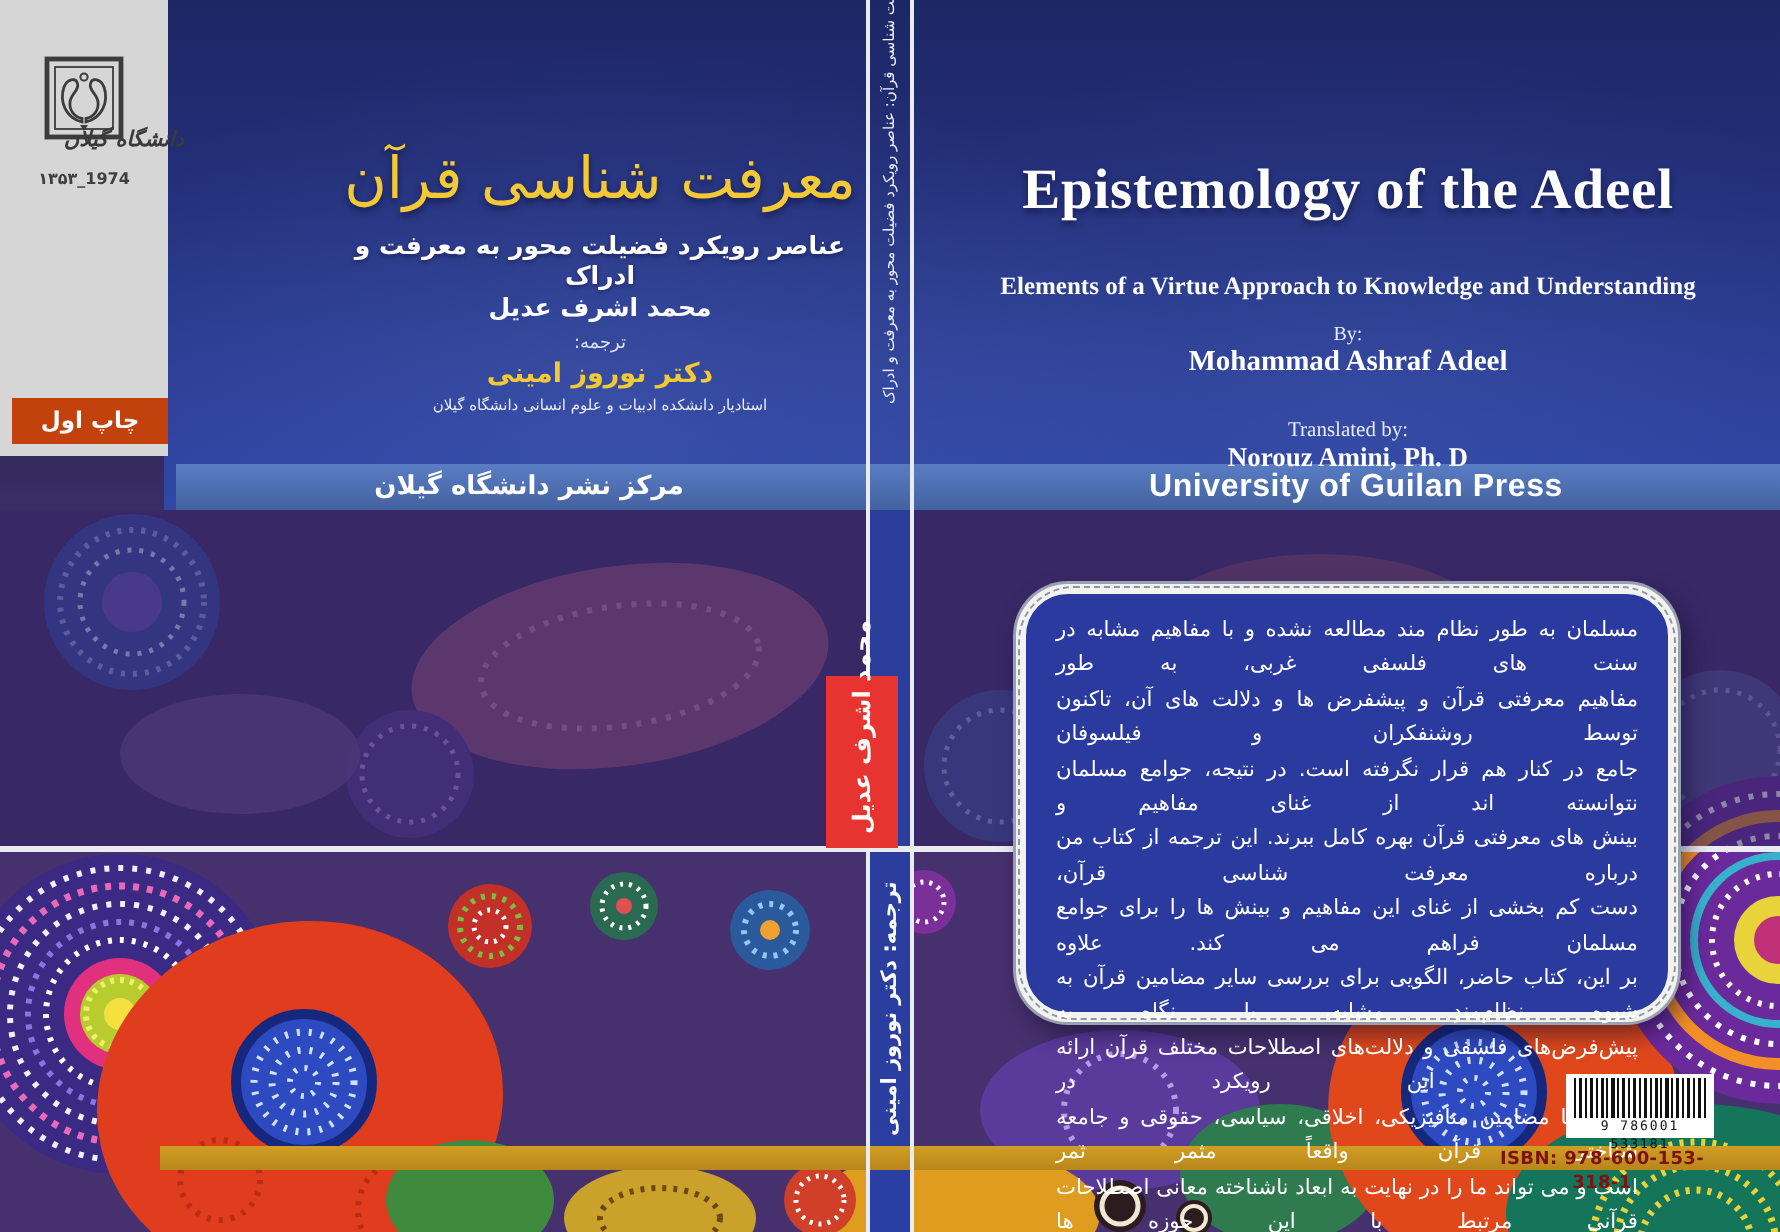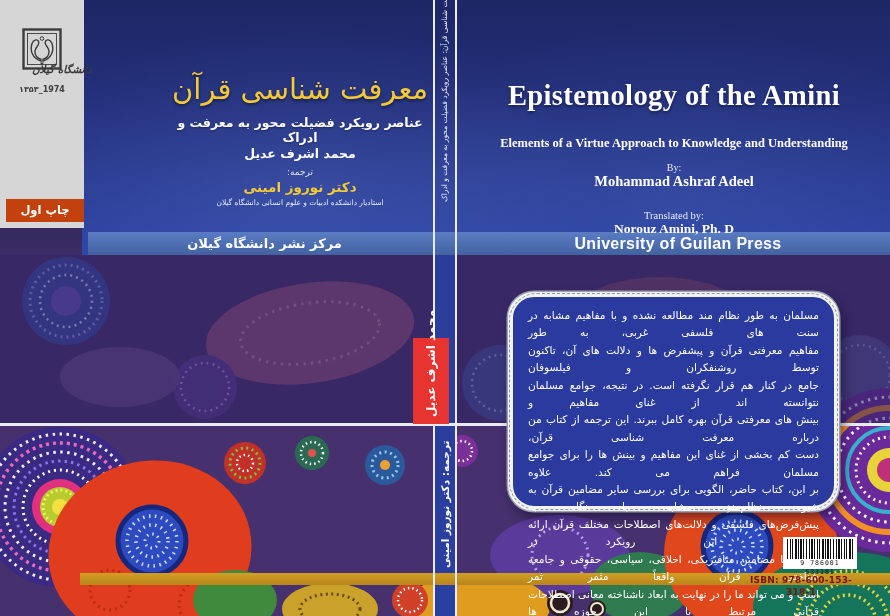--- a/index.html
+++ b/index.html
@@ -229,21 +229,21 @@
   <div class="fa-block">
     <div class="fa-title">معرفت شناسی قرآن</div>
     <div class="fa-sub">عناصر رویکرد فضیلت محور به معرفت و ادراک</div>
     <div class="fa-author">محمد اشرف عدیل</div>
     <div class="fa-label2">ترجمه:</div>
     <div class="fa-translator">دکتر نوروز امینی</div>
     <div class="fa-affil">استادیار دانشکده ادبیات و علوم انسانی دانشگاه گیلان</div>
   </div>
 
   <div class="en-block">
-    <div class="en-title">Epistemology of the Amini</div>
+    <div class="en-title">Epistemology of the Adeel</div>
     <div class="en-sub">Elements of a Virtue Approach to Knowledge and Understanding</div>
     <div class="en-by">By:</div>
     <div class="en-author">Mohammad Ashraf Adeel</div>
     <div class="en-transby">Translated by:</div>
     <div class="en-translator">Norouz Amini, Ph. D</div>
   </div>
 
   <div class="blurb-box">
     <div class="blurb-text">
         <div class="blurb-line">مسلمان به طور نظام مند مطالعه نشده و با مفاهیم مشابه در سنت های فلسفی غربی، به طور</div>

